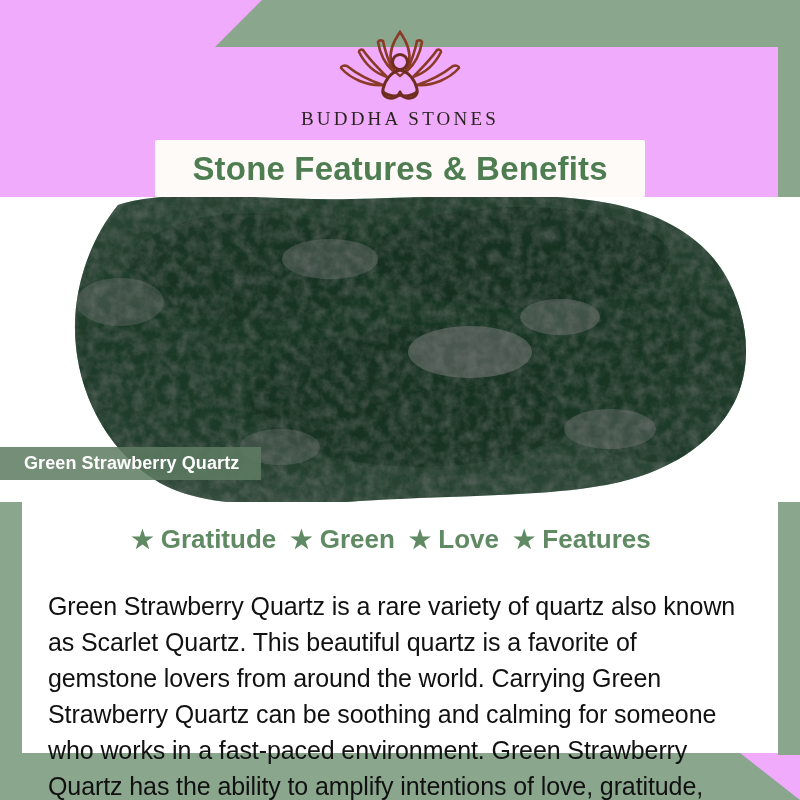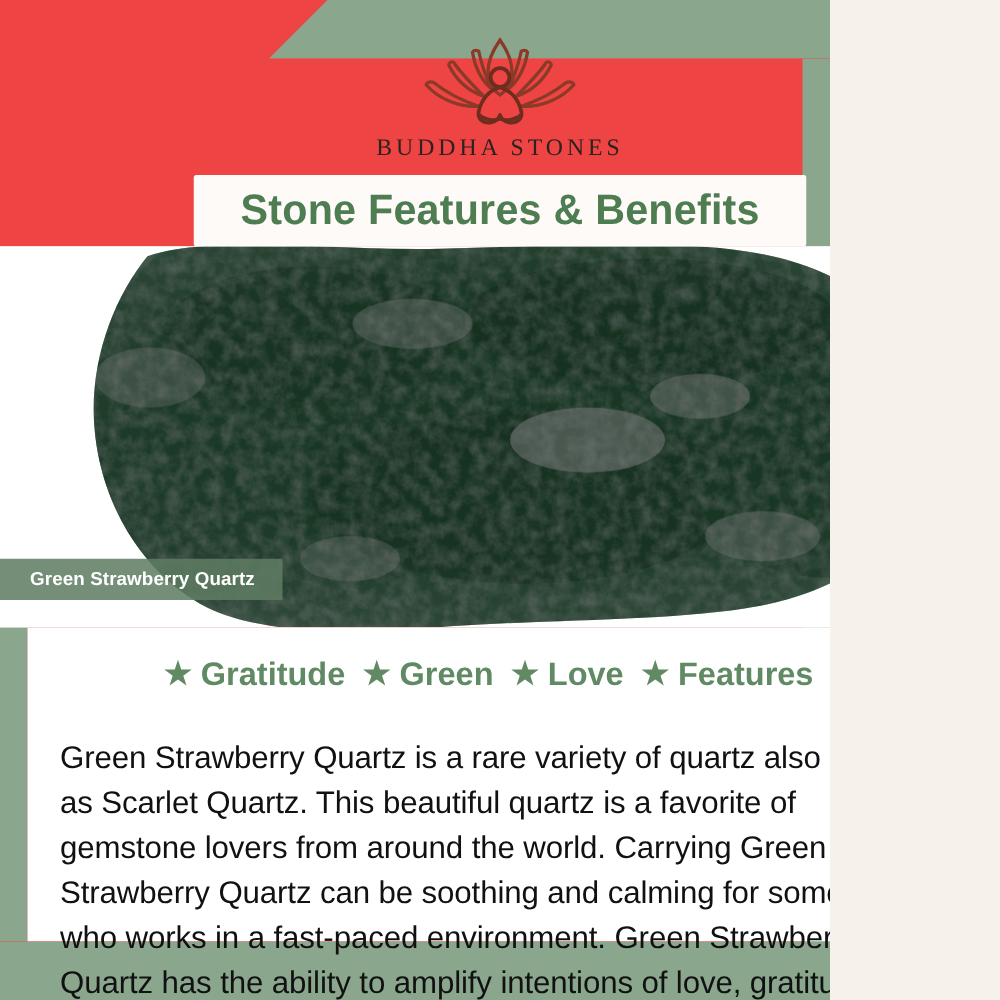--- a/index.html
+++ b/index.html
@@ -12,23 +12,23 @@
 
   body {
     font-family: "Liberation Sans", sans-serif;
     background: #f7f1ec;
     position: relative;
   }
 
   .page {
     position: absolute;
     inset: 0;
-    width: 664px;
+    width: 800px;
     height: 800px;
-    background: #ef4444;
+    background: #f0abfc;
     overflow: hidden;
   }
 
   
   .frame-top-right {
     position: absolute;
     top: 0;
     left: 215px;
     width: 585px;
     height: 47px;
@@ -134,21 +134,21 @@
     left: 0;
     bottom: 22px;
     height: 33px;
     padding: 0 22px 0 24px;
     background: rgba(94, 124, 98, 0.86);
     color: #ffffff;
     display: flex;
     align-items: center;
     font-family: "Liberation Sans Narrow", "Liberation Sans", sans-serif;
     font-weight: 700;
-    font-size: 15px;
+    font-size: 18px;
     letter-spacing: 0.1px;
     z-index: 4;
   }
 
   
   .content {
     position: absolute;
     top: 502px;
     left: 22px;
     width: 756px;

